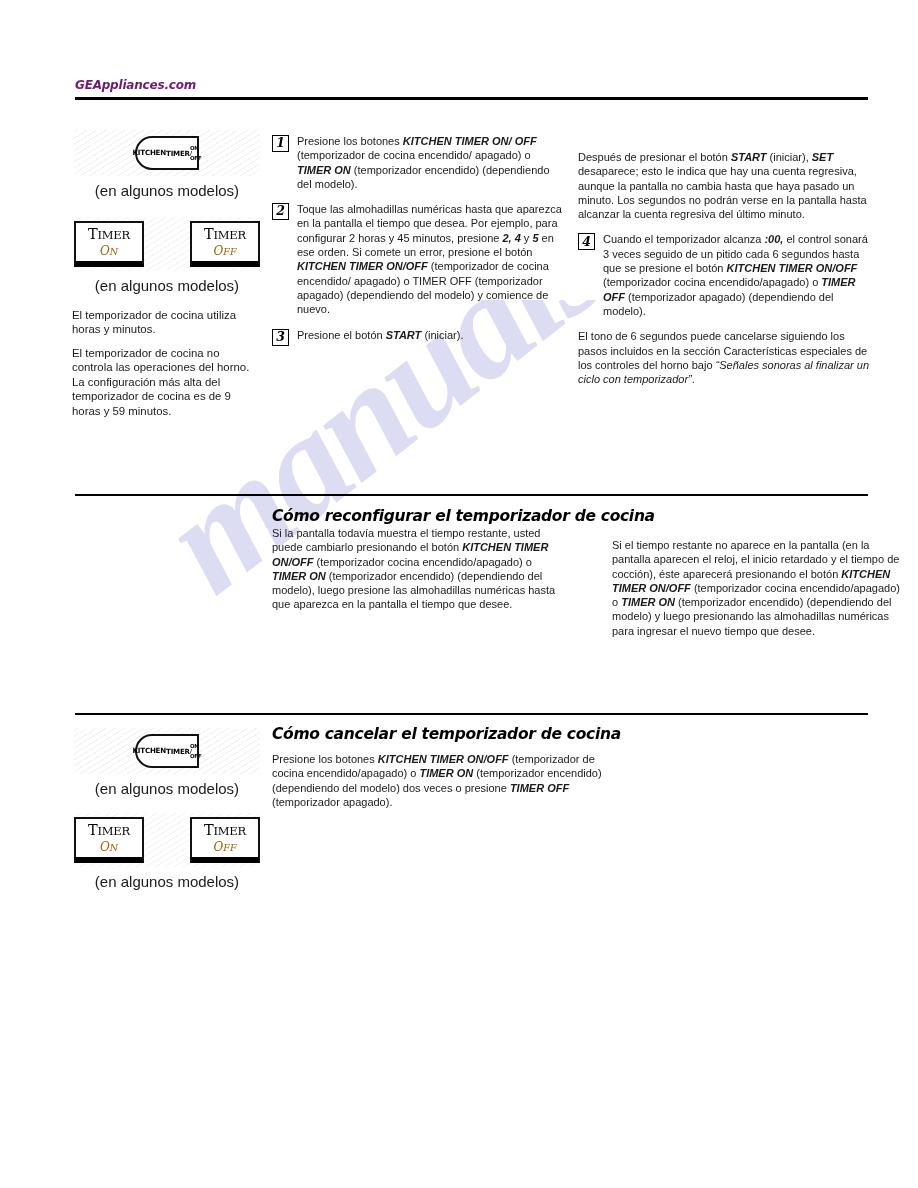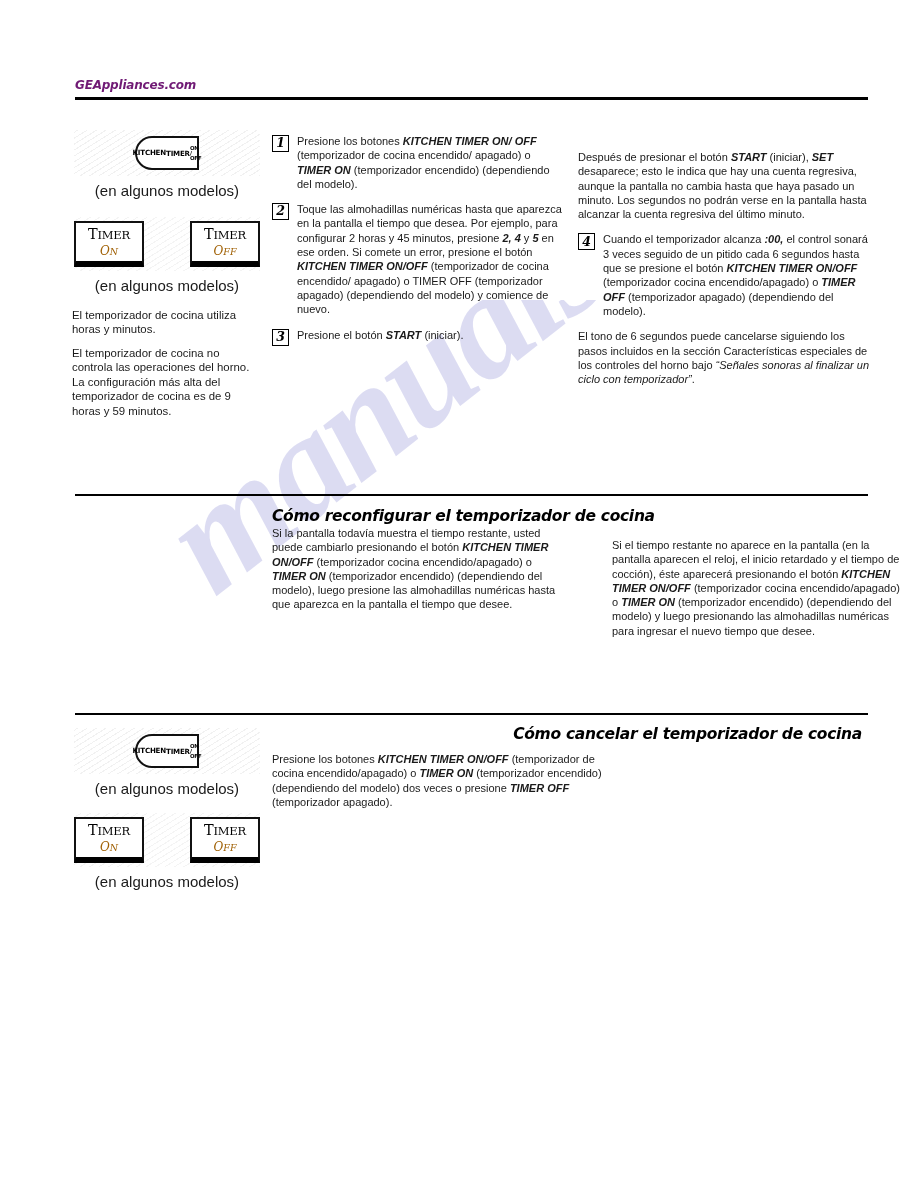--- a/index.html
+++ b/index.html
@@ -274,21 +274,21 @@
   
   .sec1-left   { position: absolute; left: 72px;  top: 130px; width: 190px; }
   .sec1-mid    { position: absolute; left: 272px; top: 124px; width: 290px; }
   .sec1-right  { position: absolute; left: 578px; top: 150px; width: 292px; }
 
   .sec2-head   { position: absolute; left: 272px; top: 508px; width: 590px; }
   .sec2-left   { position: absolute; left: 272px; top: 526px; width: 290px; }
   .sec2-right  { position: absolute; left: 578px; top: 538px; width: 292px; margin-left: 34px; }
 
   .sec3-left   { position: absolute; left: 72px;  top: 728px; width: 190px; }
-  .sec3-head   { position: absolute; left: 272px; top: 726px; width: 590px; text-align: right; }
+  .sec3-head   { position: absolute; left: 272px; top: 726px; width: 590px; }
   .sec3-body   { position: absolute; left: 272px; top: 752px; width: 330px; }
 </style>
 </head>
 <body>
 
 <div class="page">
 
   <div class="watermark">
     <span>manualslive.com</span>
   </div>

